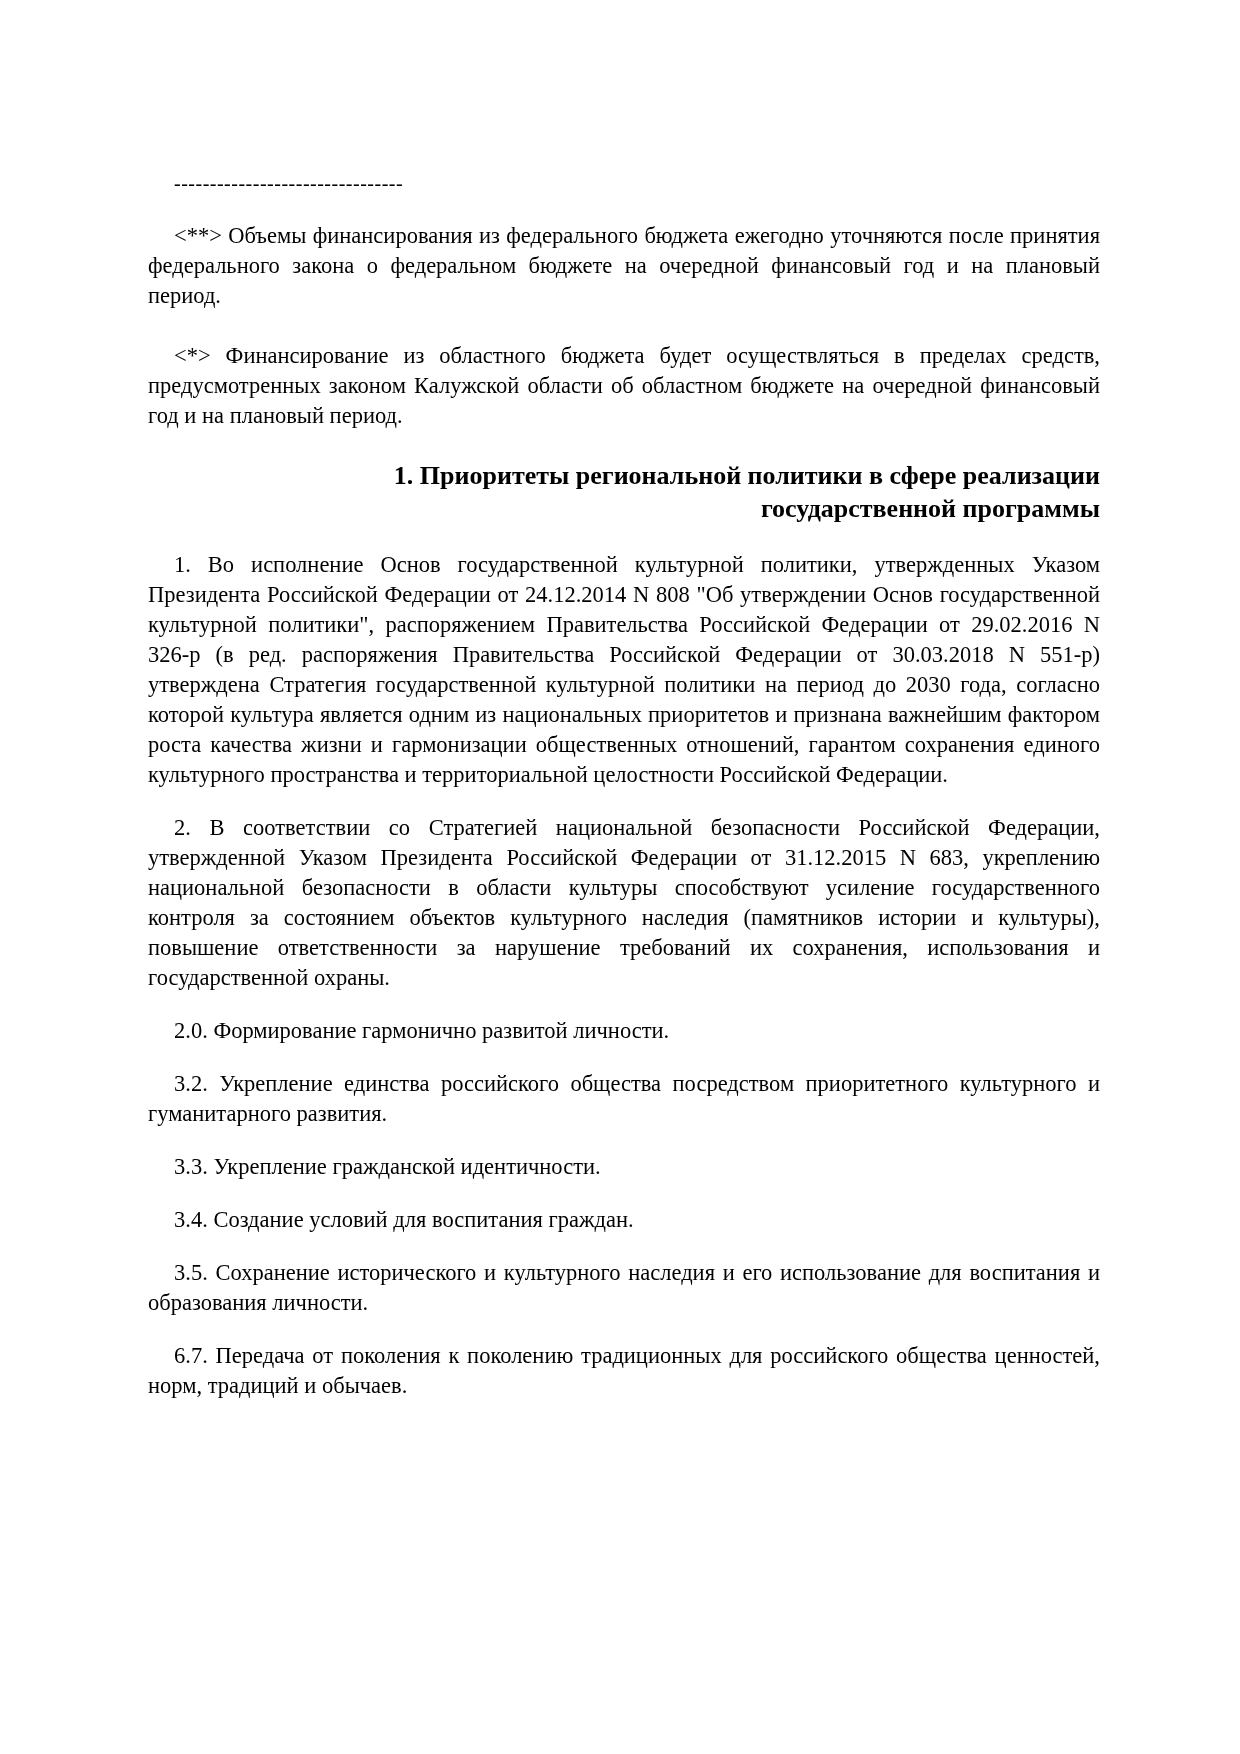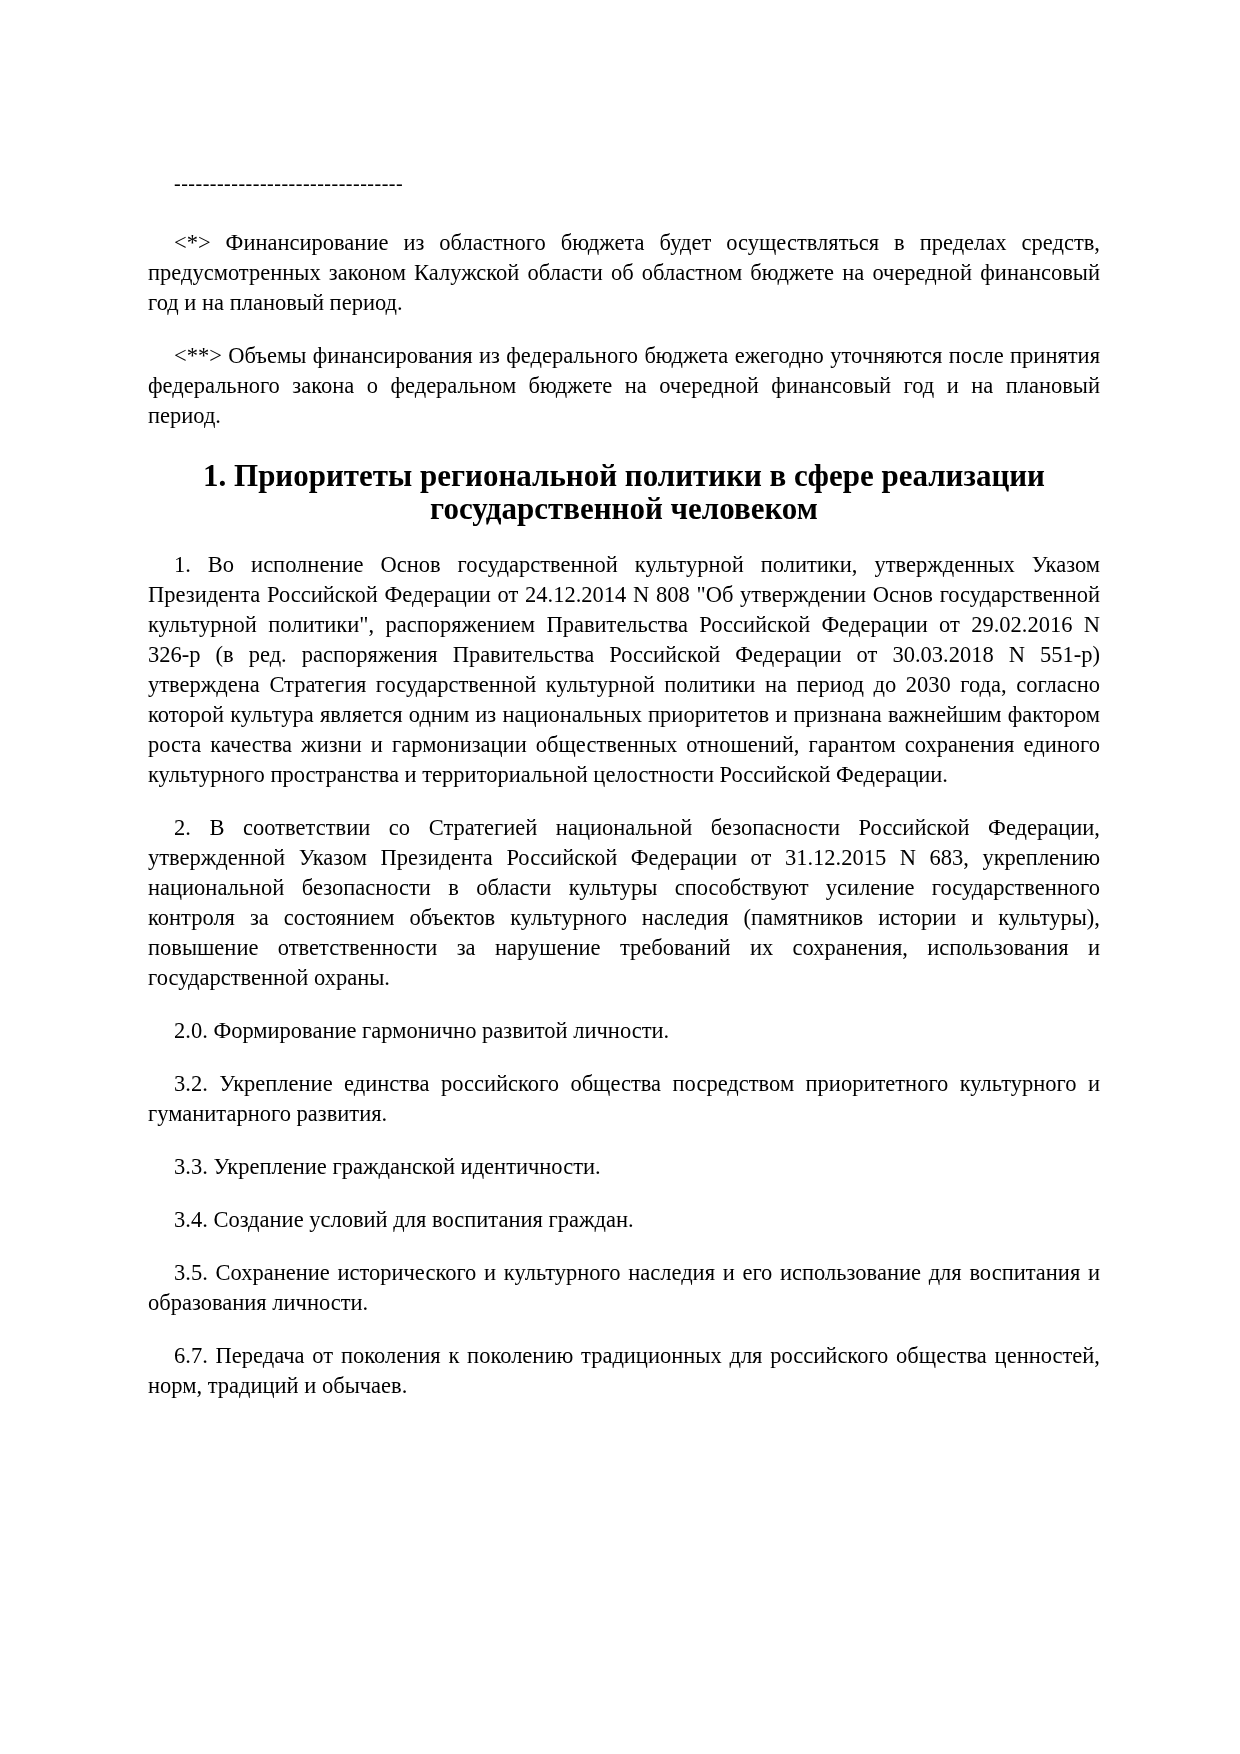--- a/index.html
+++ b/index.html
@@ -34,42 +34,42 @@
   }
   p.para {
     margin: 0;
     text-indent: 26px;
     text-align: justify;
   }
   .gap-footnote-1 { margin-top: 30px !important; }
   .gap-std { margin-top: 23px !important; }
   h2.section-title {
     margin: 28px 0 0 0;
-    text-align: center;
+    text-align: right;
     font-weight: bold;
-    font-size: 31px;
+    font-size: 26px;
     line-height: 33px;
   }
   .after-title { margin-top: 25px !important; font-family: Liberation Serif, serif; }
 </style>
 </head>
 <body>
 
 <div class="page">
   <div class="content">
 
     <div class="separator">--------------------------------</div>
 
+    <p class="para gap-std">&lt;**&gt; Объемы финансирования из федерального бюджета ежегодно уточняются после принятия федерального закона о федеральном бюджете на очередной финансовый год и на плановый период.</p>
+
     <p class="para gap-footnote-1">&lt;*&gt; Финансирование из областного бюджета будет осуществляться в пределах средств, предусмотренных законом Калужской области об областном бюджете на очередной финансовый год и на плановый период.</p>
-
-    <p class="para gap-std">&lt;**&gt; Объемы финансирования из федерального бюджета ежегодно уточняются после принятия федерального закона о федеральном бюджете на очередной финансовый год и на плановый период.</p>
 
     <h2 class="section-title">
       <span>1. Приоритеты региональной политики в сфере реализации</span><br>
-      <span>государственной человеком</span>
+      <span>государственной программы</span>
     </h2>
 
     <p class="para after-title">1. Во исполнение Основ государственной культурной политики, утвержденных Указом Президента Российской Федерации от 24.12.2014 N 808 "Об утверждении Основ государственной культурной политики", распоряжением Правительства Российской Федерации от 29.02.2016 N 326-р (в ред. распоряжения Правительства Российской Федерации от 30.03.2018 N 551-р) утверждена Стратегия государственной культурной политики на период до 2030 года, согласно которой культура является одним из национальных приоритетов и признана важнейшим фактором роста качества жизни и гармонизации общественных отношений, гарантом сохранения единого культурного пространства и территориальной целостности Российской Федерации.</p>
 
     <p class="para gap-std">2. В соответствии со Стратегией национальной безопасности Российской Федерации, утвержденной Указом Президента Российской Федерации от 31.12.2015 N 683, укреплению национальной безопасности в области культуры способствуют усиление государственного контроля за состоянием объектов культурного наследия (памятников истории и культуры), повышение ответственности за нарушение требований их сохранения, использования и государственной охраны.</p>
 
 
     <p class="para gap-std">2.0. Формирование гармонично развитой личности.</p>
     <p class="para gap-std">3.2. Укрепление единства российского общества посредством приоритетного культурного и гуманитарного развития.</p>
     <p class="para gap-std">3.3. Укрепление гражданской идентичности.</p>

